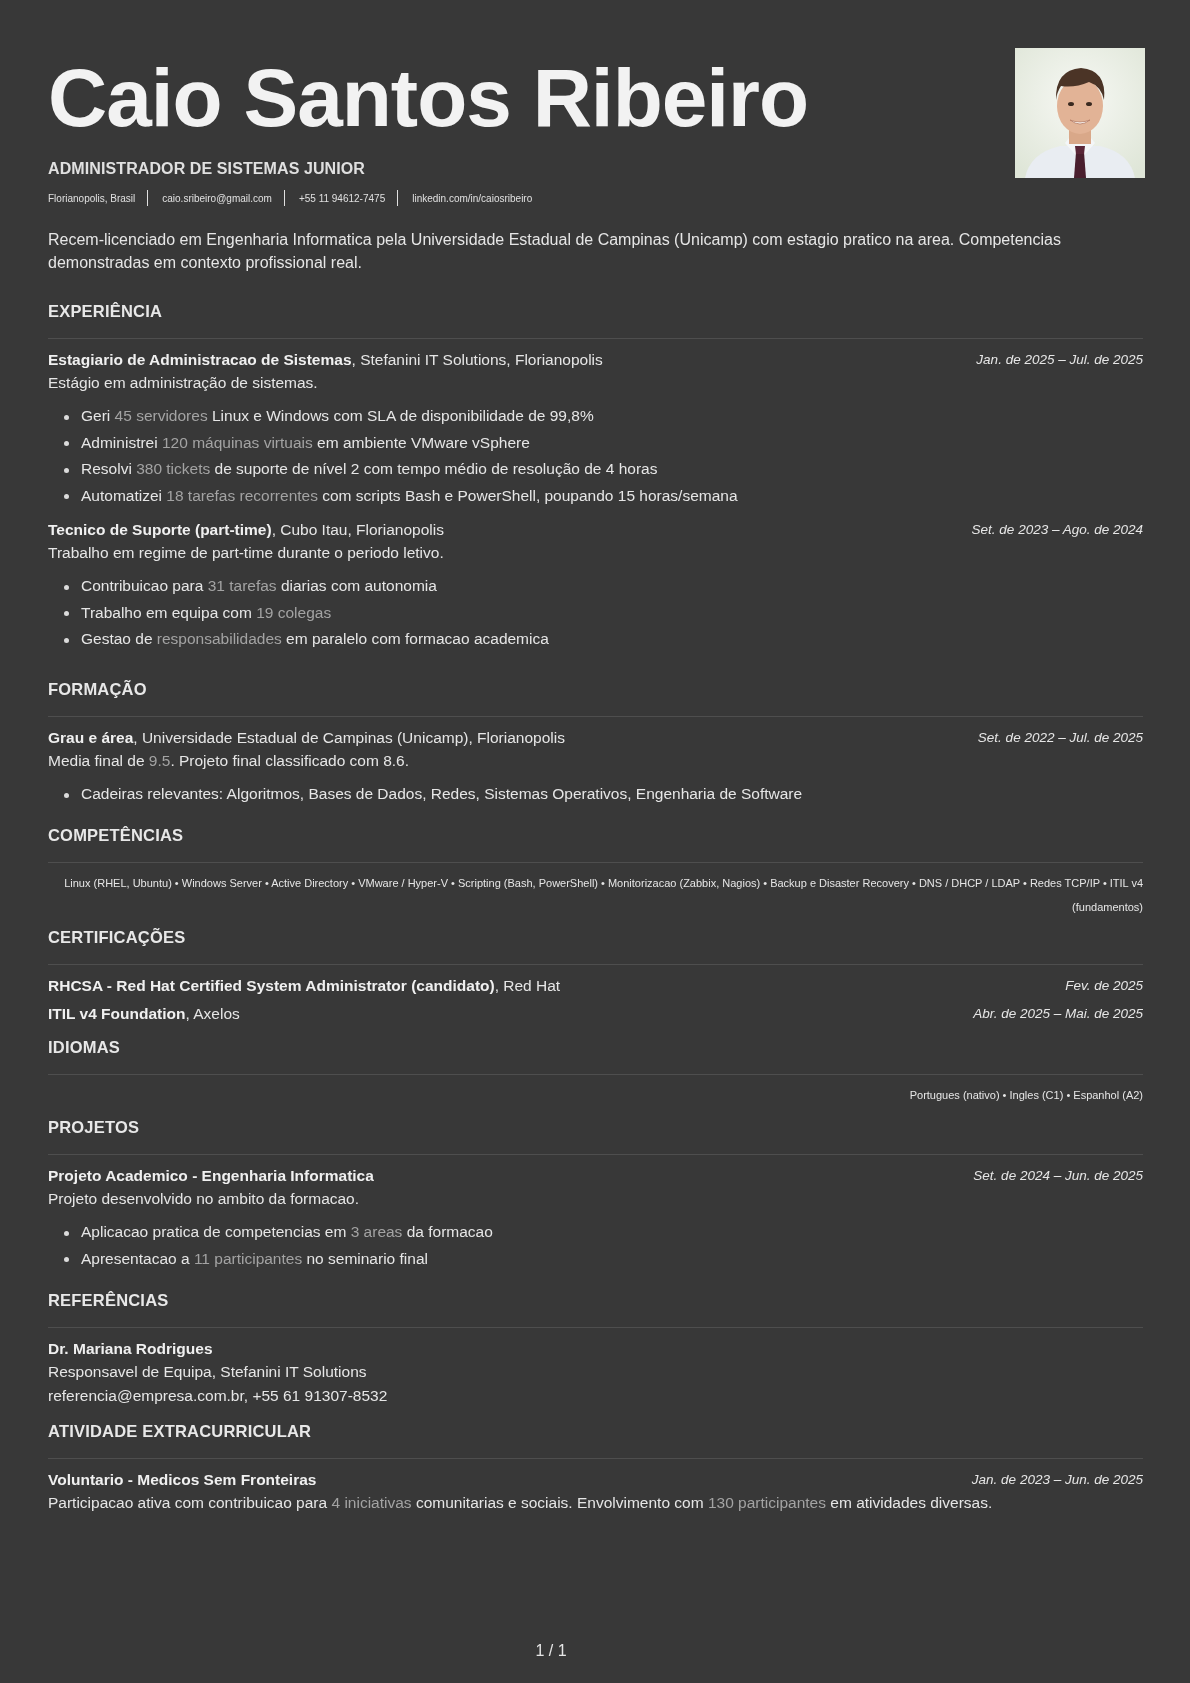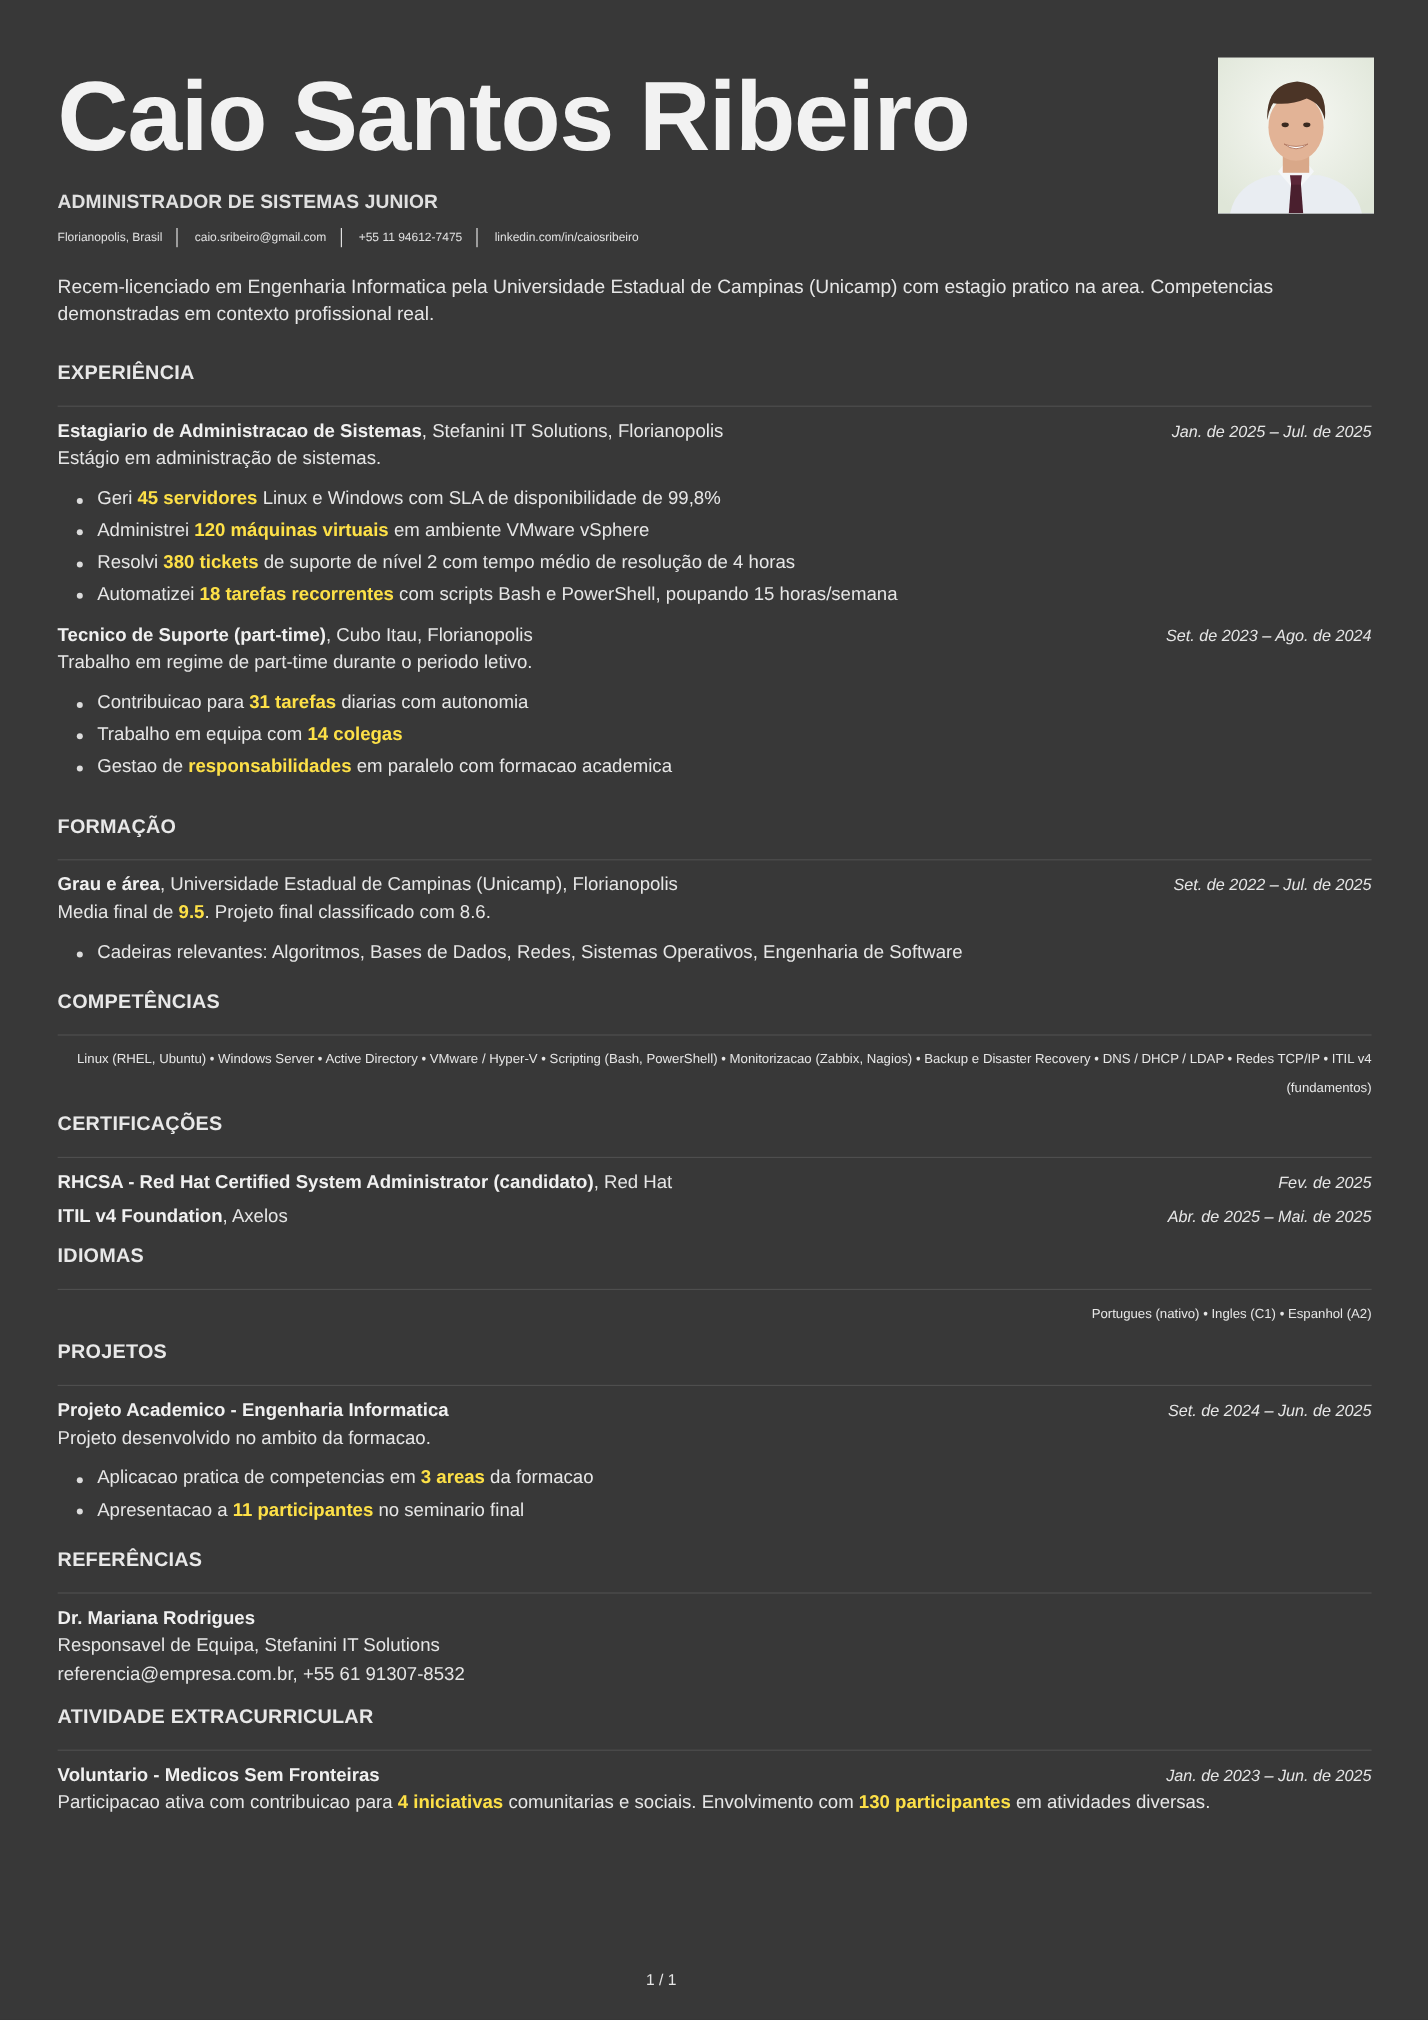--- a/index.html
+++ b/index.html
@@ -58,25 +58,25 @@
     .desc { font-size: 15.5px; line-height: 24px; color: #e6e6e6; }
     ul.bullets { list-style: none; margin-top: 8px; }
     ul.bullets li {
       position: relative; padding-left: 33px;
       font-size: 15.5px; line-height: 26.5px; color: #e6e6e6;
     }
     ul.bullets li::before {
       content: ""; position: absolute; left: 16px; top: 11.5px;
       width: 5px; height: 5px; border-radius: 50%; background: #dcdcdc;
     }
-    b { font-weight: 700; color: #fde047; }
+    b { font-weight: 400; color: #a3a3a3; }
     .plain { font-size: 11px; line-height: 24px; margin-top: 8px; text-align: right; }
     .footer {
       position: absolute; left: 0; width: 1102px; top: 1642px;
-      text-align: center; font-size: 13px; color: #e6e6e6;
+      text-align: center; font-size: 16px; color: #e6e6e6;
     }
   </style>
 </head>
 <body>
 
 <div class="page">
 
   <div class="name">Caio Santos Ribeiro</div>
   <div class="subtitle">ADMINISTRADOR DE SISTEMAS JUNIOR</div>
   <div class="contacts">
@@ -131,21 +131,21 @@
     </div>
 
     <div style="margin-top:2px;">
       <div class="entry-head">
         <span class="title"><b>Tecnico de Suporte (part-time)</b><span>, Cubo Itau, Florianopolis</span></span>
         <span class="date">Set. de 2023 – Ago. de 2024</span>
       </div>
       <div class="desc">Trabalho em regime de part-time durante o periodo letivo.</div>
       <ul class="bullets">
         <li><span>Contribuicao para </span><b>31 tarefas</b><span> diarias com autonomia</span></li>
-        <li><span>Trabalho em equipa com </span><b>14 colegas</b><span></span></li>
+        <li><span>Trabalho em equipa com </span><b>19 colegas</b><span></span></li>
         <li><span>Gestao de </span><b>responsabilidades</b><span> em paralelo com formacao academica</span></li>
       </ul>
     </div>
   </div>
 
   <div class="section" style="top:680px;">
     <div class="section-title">FORMAÇÃO</div>
     <div class="entry-head">
       <span class="title"><b>Grau e área</b><span>, Universidade Estadual de Campinas (Unicamp), Florianopolis</span></span>
       <span class="date">Set. de 2022 – Jul. de 2025</span>

